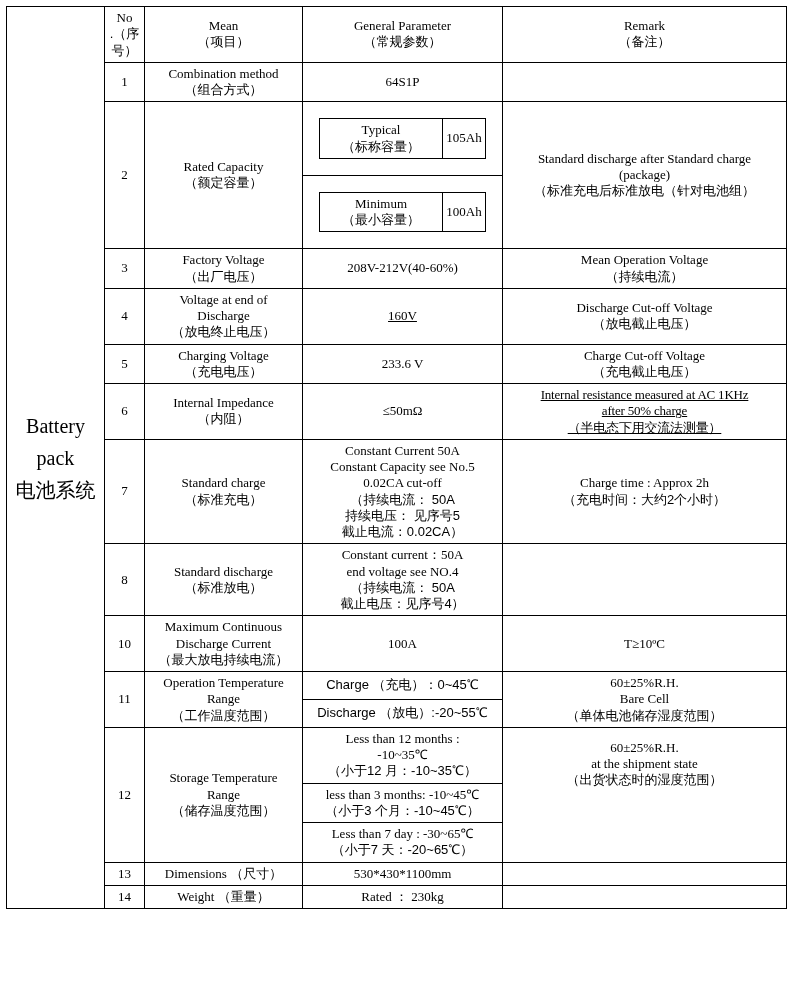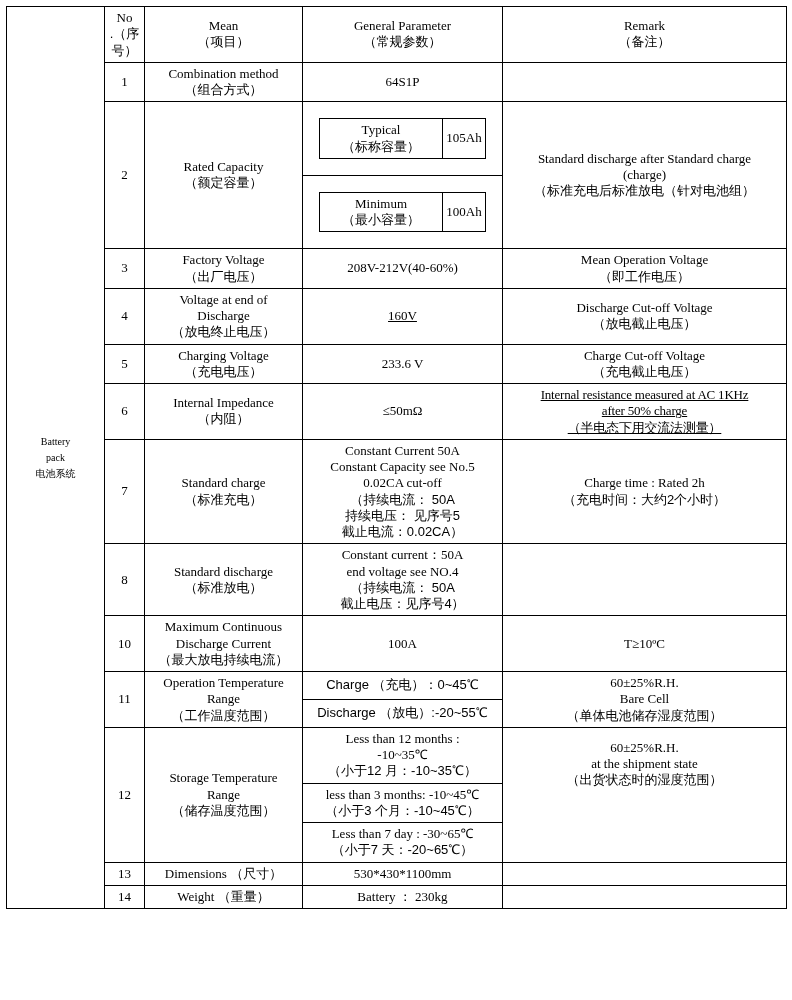--- a/index.html
+++ b/index.html
@@ -32,21 +32,21 @@
   .col-no    { width: 40px; }
   .col-item  { width: 158px; }
   .col-param { width: 200px; }
   .col-rem   { width: 284px; }
 
   .hdr td { font-size: 14px; padding: 6px 2px; }
 
   .cn { font-family: "Liberation Sans", sans-serif; }
   .big { font-size: 17px; text-decoration: underline; }
   .mid { font-size: 15px; margin-left: 36px; }
-  .sysname { font-size: 10px; line-height: 1.6; }
+  .sysname { font-size: 20px; line-height: 1.6; }
   .tight { letter-spacing: -0.2px; text-decoration: underline; }
   .sub-nopad { padding: 16px !important; }
   .inner {
     border-collapse: collapse;
     width: 100%;
     table-layout: fixed;
   }
   .inner td {
     border: 0;
     border-bottom: 1px solid #000000;
@@ -118,21 +118,21 @@
               <div>Typical</div>
               <div class="cn">（标称容量）</div>
             </td>
             <td>105Ah</td>
           </tr>
         </tbody>
           </table>
       </td>
       <td rowspan="2">
         <div>Standard discharge after Standard charge</div>
-        <div>(charge)</div>
+        <div>(package)</div>
         <div class="cn">（标准充电后标准放电（针对电池组）</div>
       </td>
     </tr>
     <tr>
       <td class="sub-nopad">
         <table class="inner">
           <tbody>
               <tr>
             <td class="left-cell">
               <div>Minimum</div>
@@ -147,21 +147,21 @@
 
     <tr>
       <td>3</td>
       <td>
         <div>Factory Voltage</div>
         <div class="cn">（出厂电压）</div>
       </td>
       <td>208V-212V(40-60%)</td>
       <td>
         <div>Mean Operation Voltage</div>
-        <div class="cn">（即工作电压）</div>
+        <div class="cn">（持续电流）</div>
       </td>
     </tr>
 
     <tr>
       <td>4</td>
       <td>
         <div>Voltage at end of</div>
         <div>Discharge</div>
         <div class="cn">（放电终止电压）</div>
       </td>
@@ -207,21 +207,21 @@
       </td>
       <td>
         <div>Constant Current 50A</div>
         <div>Constant Capacity see No.5</div>
         <div>0.02CA cut-off</div>
         <div class="cn">（持续电流：  50A</div>
         <div class="cn">持续电压：  见序号5</div>
         <div class="cn">截止电流：0.02CA）</div>
       </td>
       <td>
-        <div>Charge time : Rated 2h</div>
+        <div>Charge time : Approx 2h</div>
         <div class="cn">（充电时间：大约2个小时）</div>
       </td>
     </tr>
 
     <tr>
       <td>8</td>
       <td>
         <div>Standard discharge</div>
         <div class="cn">（标准放电）</div>
       </td>
@@ -297,17 +297,17 @@
     <tr>
       <td>13</td>
       <td>Dimensions （尺寸）</td>
       <td>530*430*1100mm</td>
       <td></td>
     </tr>
 
     <tr>
       <td>14</td>
       <td>Weight （重量）</td>
-      <td class="mid">Battery ： 230kg</td>
+      <td class="mid">Rated ： 230kg</td>
       <td></td>
     </tr>
   </tbody>
 </table>
 
 </body></html>

